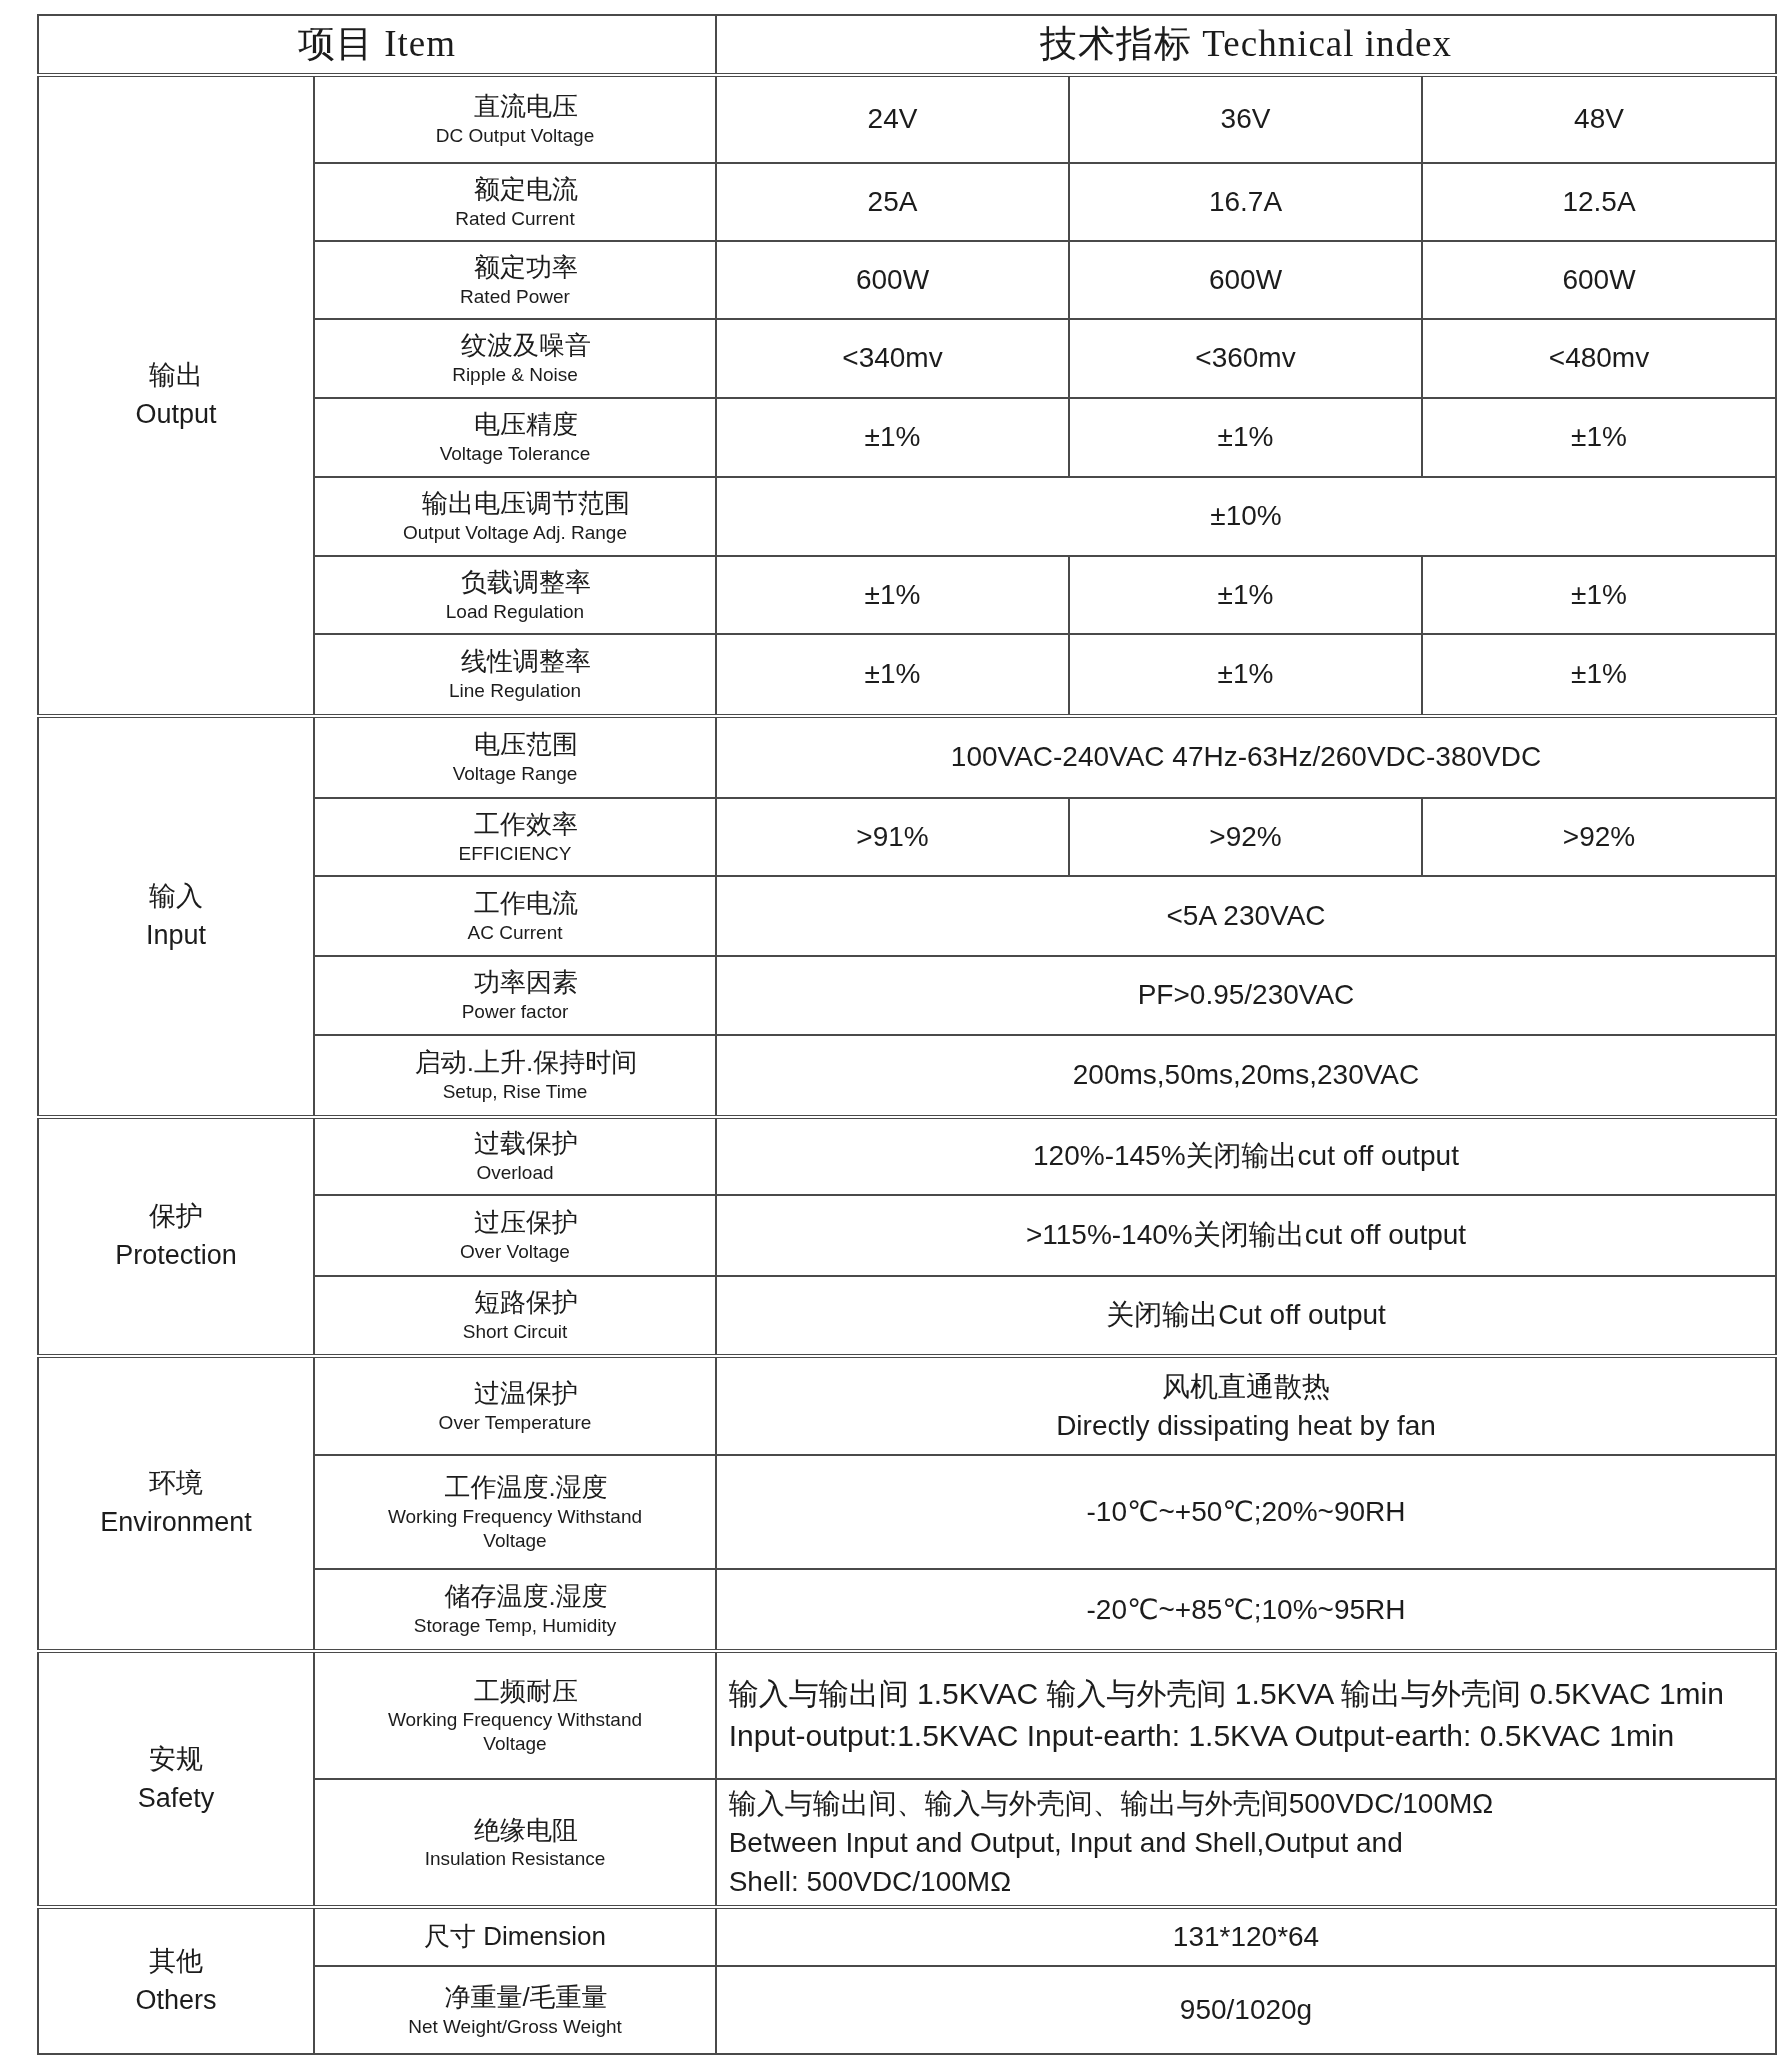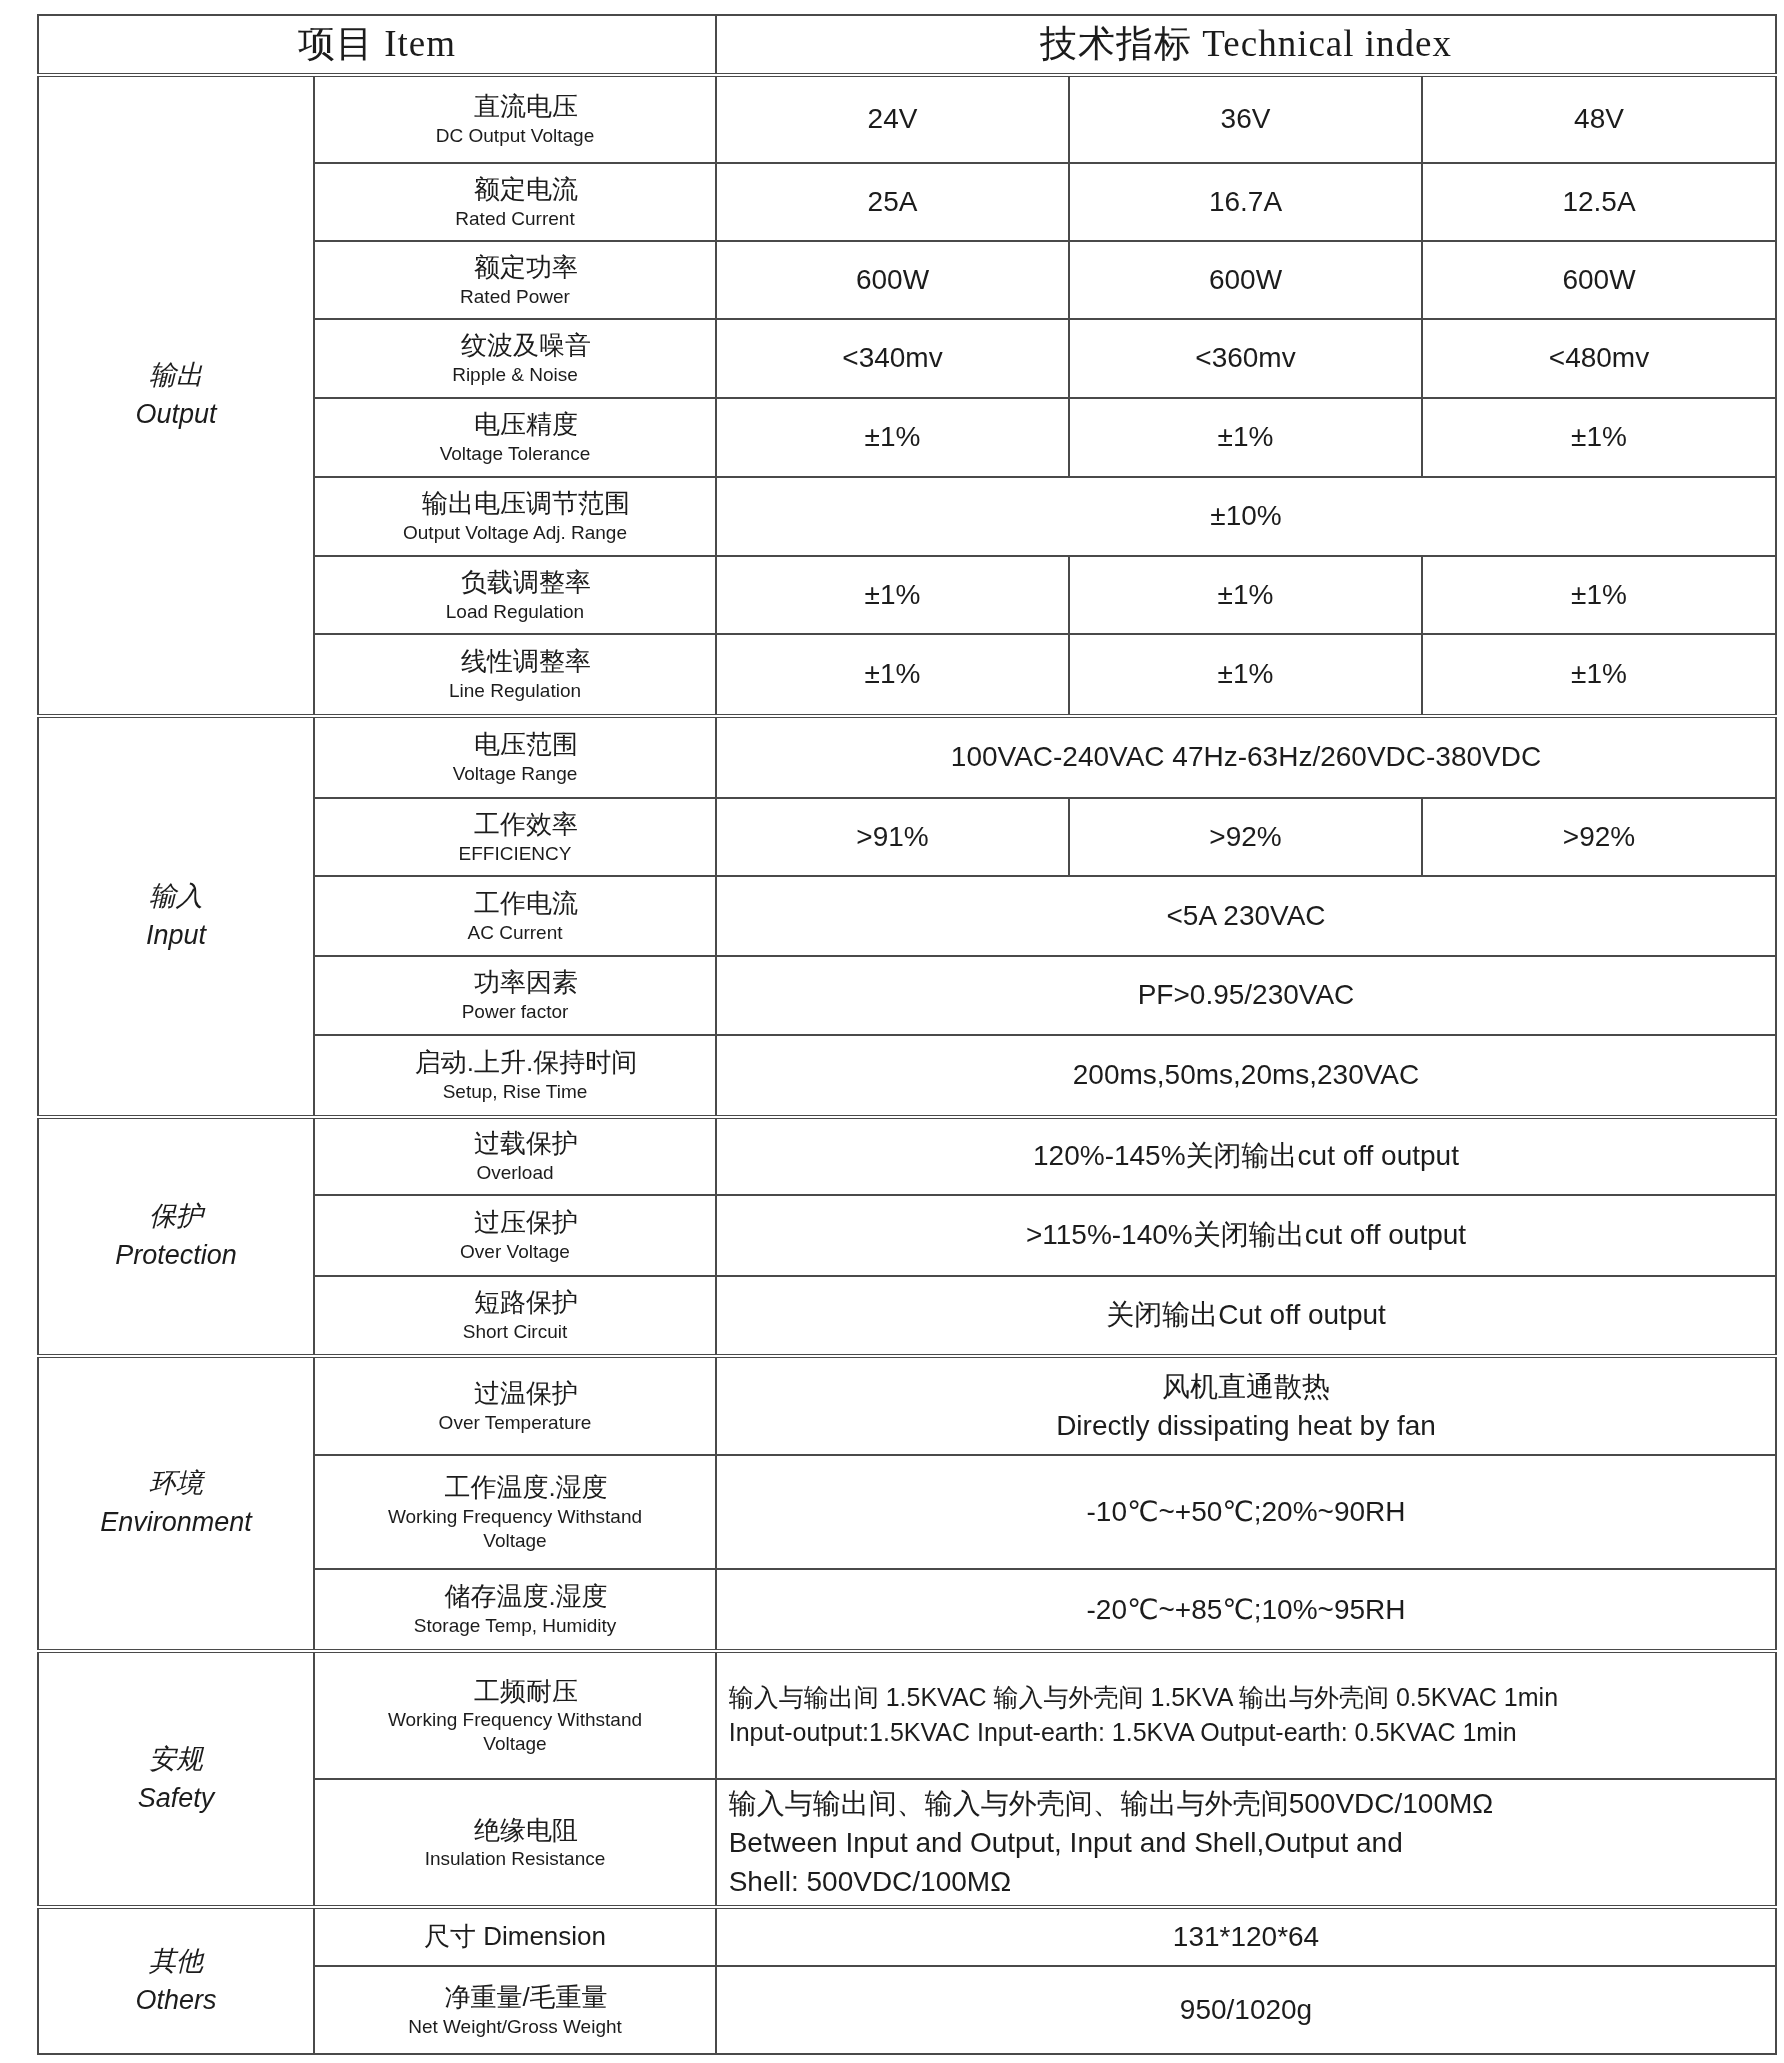--- a/index.html
+++ b/index.html
@@ -17,29 +17,29 @@
   }
   td {
     border:2px solid #4a4a4a;
     text-align:center;
     vertical-align:middle;
     padding:0;
     overflow:hidden;
   }
   tr.sec td { border-top:4.9px double #4a4a4a; }
   .hdr { font-size:37px; letter-spacing:1px;font-family:Liberation Serif, serif; }
-  .group .zh, .group .en { display:block; font-size:27px; line-height:1.45;font-style:italic; }
+  .group .zh, .group .en { display:block; font-size:27px; line-height:1.45; }
   .param .zh { display:block; font-size:26px; line-height:1.3;padding-left:22px; }
   .param .en { display:block; font-size:19px; line-height:1.25; }
   .param .one { display:block; font-size:26px; line-height:1.3; }
   .narrow { max-width:322px; margin:0 auto; }
   .val { font-size:28px; }
   .val .line { display:block; line-height:1.4; }
   .left { text-align:left; padding:3.9px 11.7px; }
-  .sm { font-size:25px; }
+  .sm { font-size:30px; }
 </style>
 </head>
 <body>
 
 <table class="spec">
   <colgroup>
     <col style="width:276px">
       <col style="width:402px">
     <col style="width:353px">
       <col style="width:353px">

